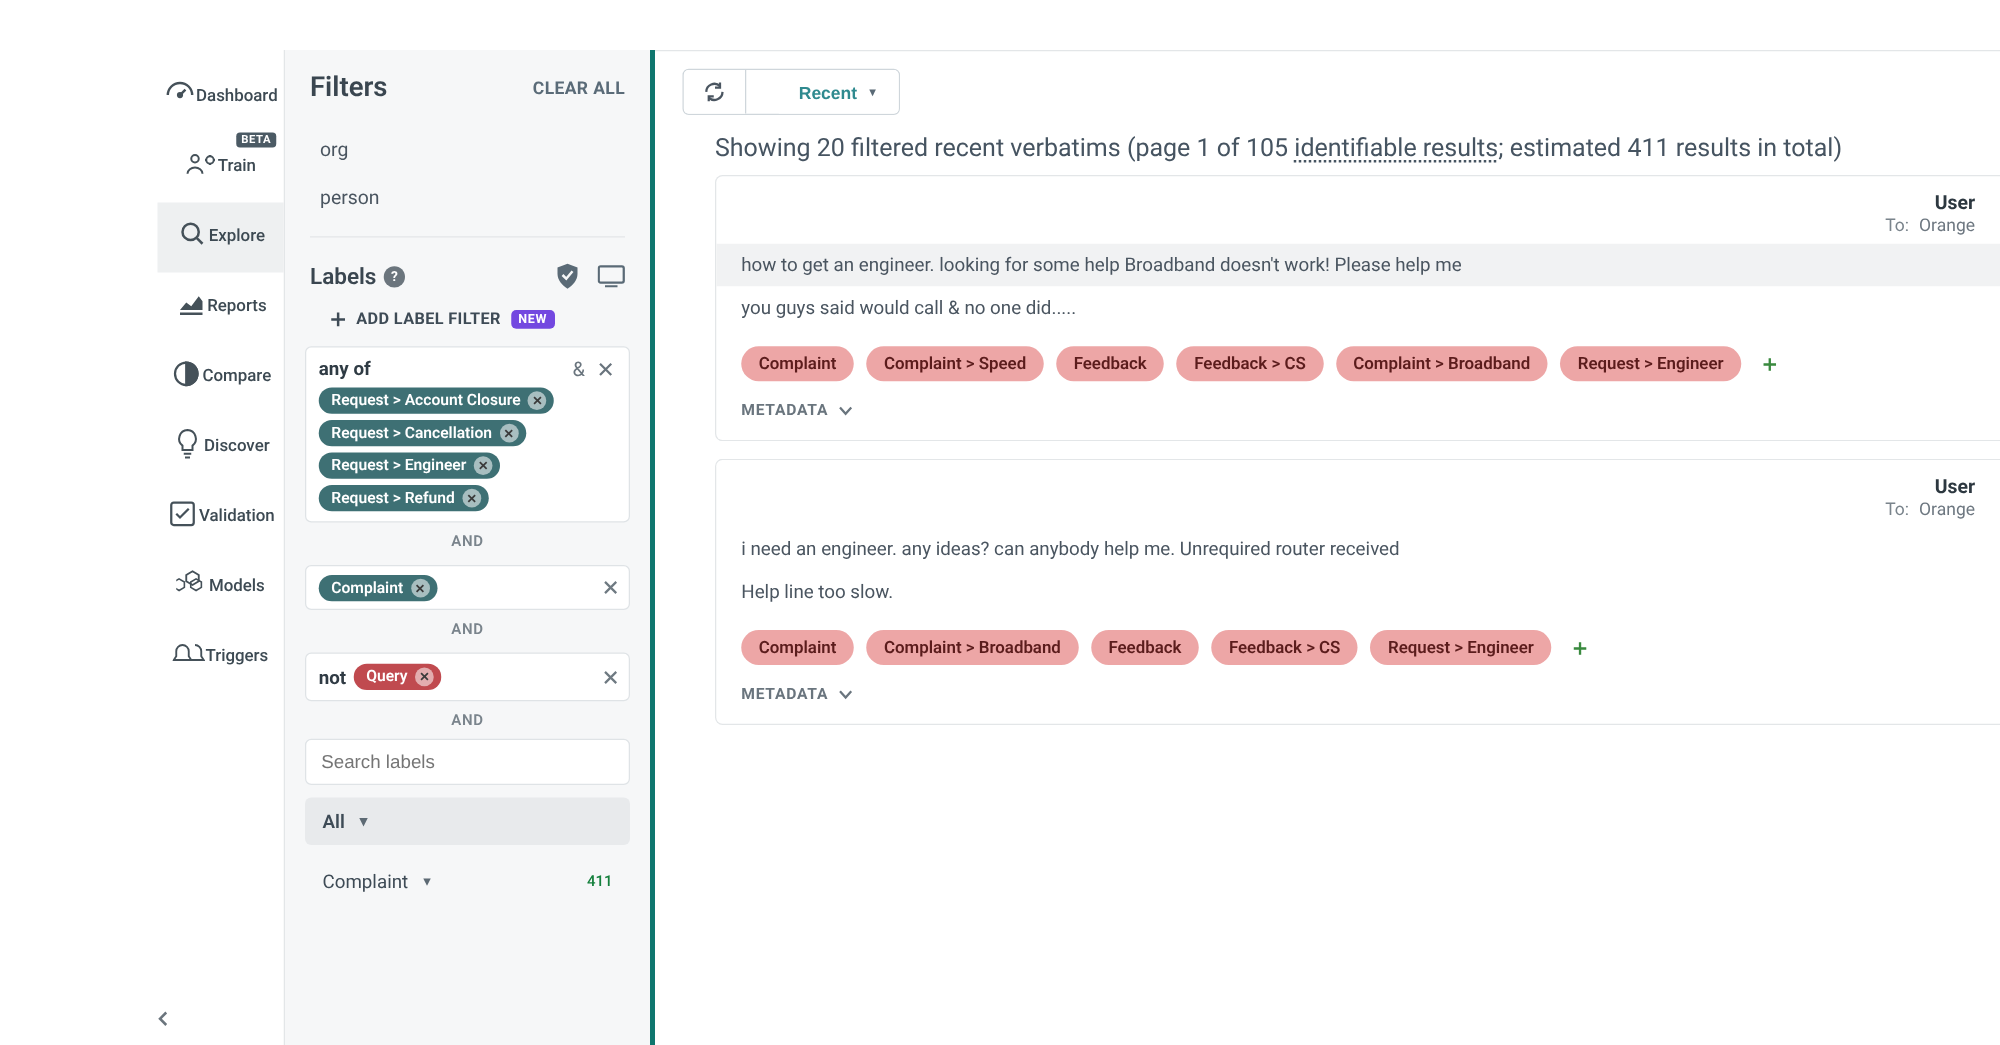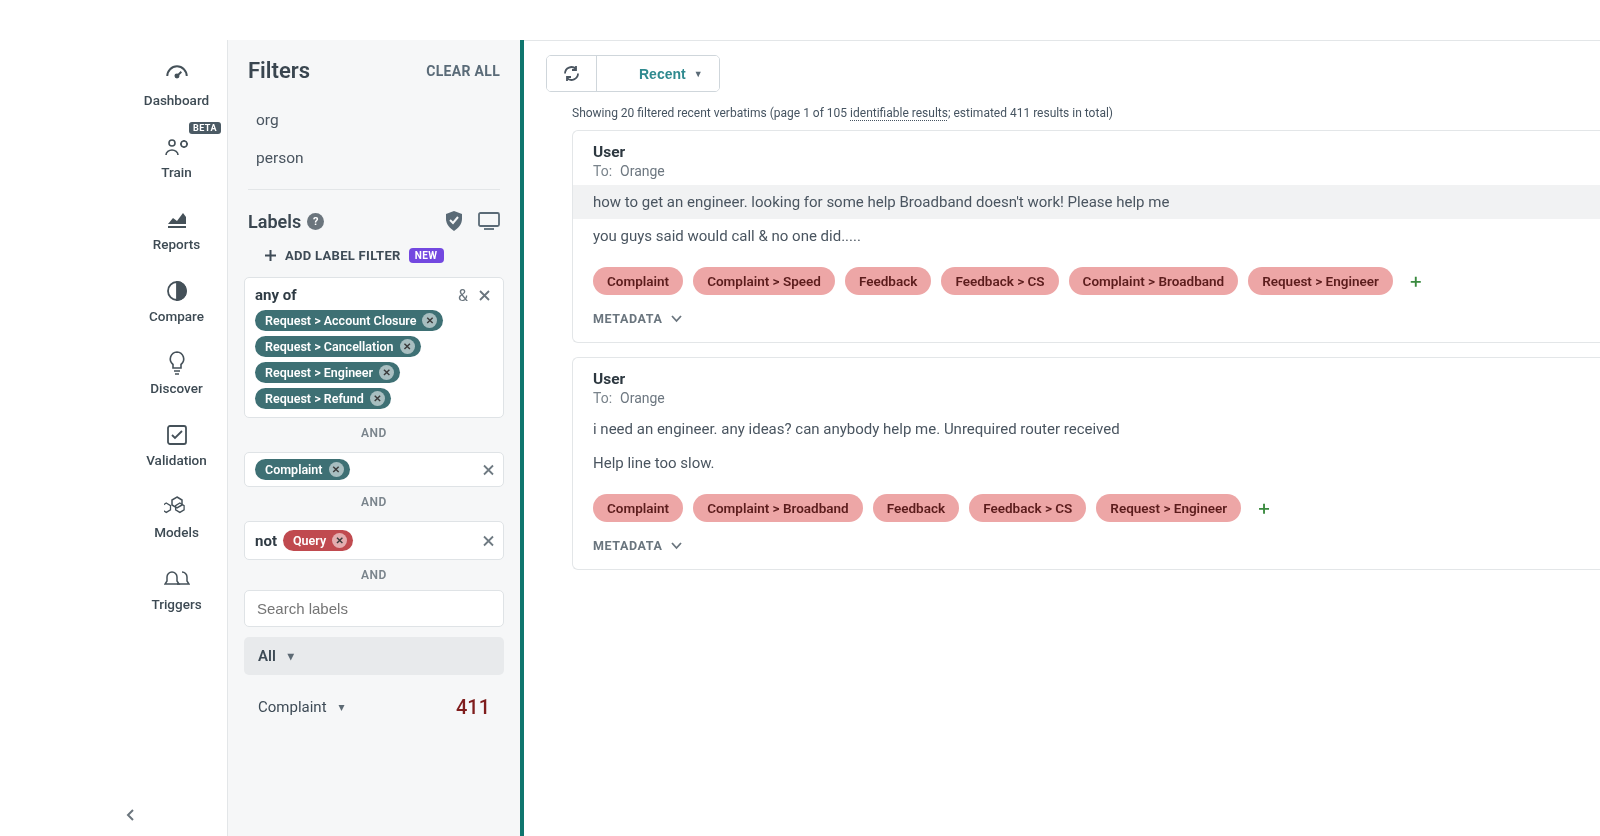--- a/index.html
+++ b/index.html
@@ -1,19 +1,19 @@
 <!DOCTYPE html>
 <html><head>
 <meta charset="utf-8">
 <style>
 * { box-sizing: border-box; margin: 0; padding: 0; }
 body { font-family: -apple-system, BlinkMacSystemFont, "Segoe UI", Roboto, sans-serif; color: #3d4a53; background: #fff; }
 .app { display: flex; height: 836px; width: 1600px; overflow: hidden; padding-left:126px; padding-top:40px; position: relative;}
 .sidebar { width: 102px; background: #fff; border-right: 1px solid #e3e6e8; display: flex; flex-direction: column; align-items: center; padding-top: 10px; }
-.nav-item { width: 100%; display: flex; flex-direction: column; align-items: center; justify-content: center; padding: 12px 0 14px; cursor: pointer; position: relative; color: #404a54; }
+.nav-item { width: 100%; display: flex; flex-direction: row; align-items: center; justify-content: center; padding: 12px 0 14px; cursor: pointer; position: relative; color: #404a54; }
 .nav-item.active { background: #eef0f1; }
 .nav-item .icon { width: 26px; height: 26px; display: flex; align-items: center; justify-content: center; margin-bottom: 4px; color:#455159; }
 .nav-item .label { font-size: 13.5px; font-weight: 500; color: #3d4a53; }
 .beta-badge { position: absolute; top: 0; right: 6px; background: #4b5a64; color: #fff; font-size: 9px; font-weight: 700; padding: 1px 4px; border-radius: 3px; letter-spacing: .5px;}
 .collapse-arrow { margin-top: auto; padding: 14px 0; cursor: pointer; color: #6b757d; font-size: 16px; width: 100%; text-align: center;}
 
 .filters { width: 296px; background: #f6f7f8; border-right: 4px solid #0f766e; display: flex; flex-direction: column; overflow-y: auto;}
 .filters-header { display: flex; justify-content: space-between; align-items: center; padding: 18px 20px 16px; }
 .filters-title { font-size: 22px; font-weight: 600; color: #3a4650;}
 .clear-all { font-size: 14px; font-weight: 700; color: #5a6b78; cursor: pointer; letter-spacing: .3px;}
@@ -37,35 +37,35 @@
 .chip.teal { background: #3e7074; }
 .chip.red { background: #c04a4f; }
 .and-sep { text-align: center; font-size: 12px; font-weight: 600; color: #7a848c; letter-spacing: .5px; padding: 8px 0;}
 .filter-close { position:absolute; right:8px; top:50%; transform:translateY(-50%); color:#6f7a82; font-size:15px; cursor:pointer;}
 .not-label { font-weight:700; font-size:15px; color:#303b44; margin-right:6px;}
 .search-labels { margin: 0 16px; }
 .search-labels input { width:100%; padding:9px 12px; border:1px solid #dfe3e6; border-radius:5px; font-size:15px; background:#fff; color:#4a5560;}
 .dropdown-row { margin: 10px 16px 0; display:flex; align-items:center; justify-content:space-between; padding: 10px 14px; border-radius:5px; font-size:15px; color:#3e4b56; cursor:pointer;}
 .dropdown-row.all { background:#e8eaec; font-weight:600;}
 .dd-left { display:flex; align-items:center; gap:12px;}
-.count { color:#7f1d1d; font-weight:500; font-size:20px;}
+.count { color:#15803d; font-weight:500; font-size:12px;}
 .chev { font-size:12px; color:#5d6a74;}
 
 .main { flex: 1; display: flex; flex-direction: column; background:#fff; border-top:1px solid #e3e6e8;}
 .main-toolbar { display:flex; align-items:center; gap:0; padding: 14px 22px;}
 .btn-group { display:flex; border:1px solid #cfd6db; border-radius:5px; overflow:hidden;gap:26px;}
 .btn { padding:9px 16px; background:#fff; font-size:14px; font-weight:600; color:#2f8a8f; cursor:pointer; display:flex; align-items:center; gap:8px; border:none;}
 .btn.iconbtn { border-right:1px solid #cfd6db; color:#4a5560;}
 .btn .tri { font-size:9px; color:#5a6a76;}
 .refresh-icon { display:inline-block; }
-.results-info { padding: 0 48px 10px; font-size:12px; color:#465461;}
+.results-info { padding: 0 48px 10px; font-size:20px; color:#465461;}
 .results-info .ul { text-decoration: underline dotted; text-underline-offset:3px; cursor:pointer;}
 .cards { padding: 0 0 0 48px; display:flex; flex-direction:column; gap:14px;}
 .card { border:1px solid #e3e6e8; border-radius:6px 0 0 6px; border-right:none; overflow:hidden;}
-.card-head { padding: 12px 20px 6px;}
+.card-head { padding: 12px 20px 6px; text-align: right;}
 .card-user { font-weight:700; font-size:15.5px; color:#2d3840;}
 .card-to { font-size:14px; color:#7a848c; margin-top:2px;}
 .card-to .toval { margin-left:8px; color:#6d7780;}
 .msg-line { padding: 8px 20px; font-size:15px; color:#4a5560;}
 .msg-line.hl { background:#f1f2f3;}
 .tags-row { display:flex; flex-wrap:wrap; gap:10px; align-items:center; padding: 14px 20px 6px;}
 .tag { background:#eda6a6; color:#5b1c1c; font-weight:600; font-size:13.5px; padding:6px 14px; border-radius:16px;}
 .addtag { color:#3a8a3f; font-size:18px; font-weight:700; cursor:pointer; padding:0 4px;}
 .meta-row { padding: 10px 20px 16px; font-size:12.5px; font-weight:700; letter-spacing:.6px; color:#6a757e; display:flex; align-items:center; gap:8px; cursor:pointer;}
 svg { display:block; }
@@ -90,20 +90,29 @@
       <span class="beta-badge">BETA</span>
       <span class="icon">
         <svg width="26" height="22" viewBox="0 0 26 22" fill="none" stroke="currentColor" stroke-width="1.6">
             <circle cx="8" cy="7" r="3"></circle>
             <path d="M2 19c0-3 3-5 6-5s6 2 6 5"></path>
             <circle cx="20" cy="8" r="3"></circle>
             <path d="M20 4v1M20 11v1M17 8h-1M24 8h-1"></path>
           </svg>
       </span>
       <span class="label">Train</span>
+    </div>
+    <div class="nav-item active">
+      <span class="icon">
+        <svg width="24" height="24" viewBox="0 0 24 24" fill="none" stroke="currentColor" stroke-width="2">
+            <circle cx="10.5" cy="10.5" r="6.5"></circle>
+            <path d="M20 20l-4.5-4.5"></path>
+          </svg>
+      </span>
+      <span class="label">Explore</span>
     </div>
     <div class="nav-item">
       <span class="icon">
         <svg width="24" height="22" viewBox="0 0 24 22" fill="currentColor">
             <path d="M3 18h18v2H3zM3 16l5-6 4 3 6-8 3 4v7H3z"></path>
           </svg>
       </span>
       <span class="label">Reports</span>
     </div>
     <div class="nav-item">

